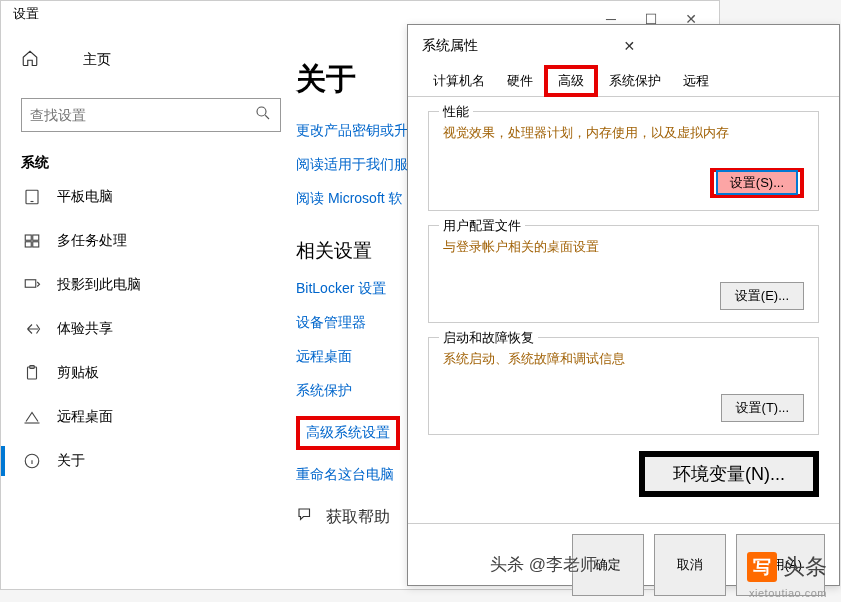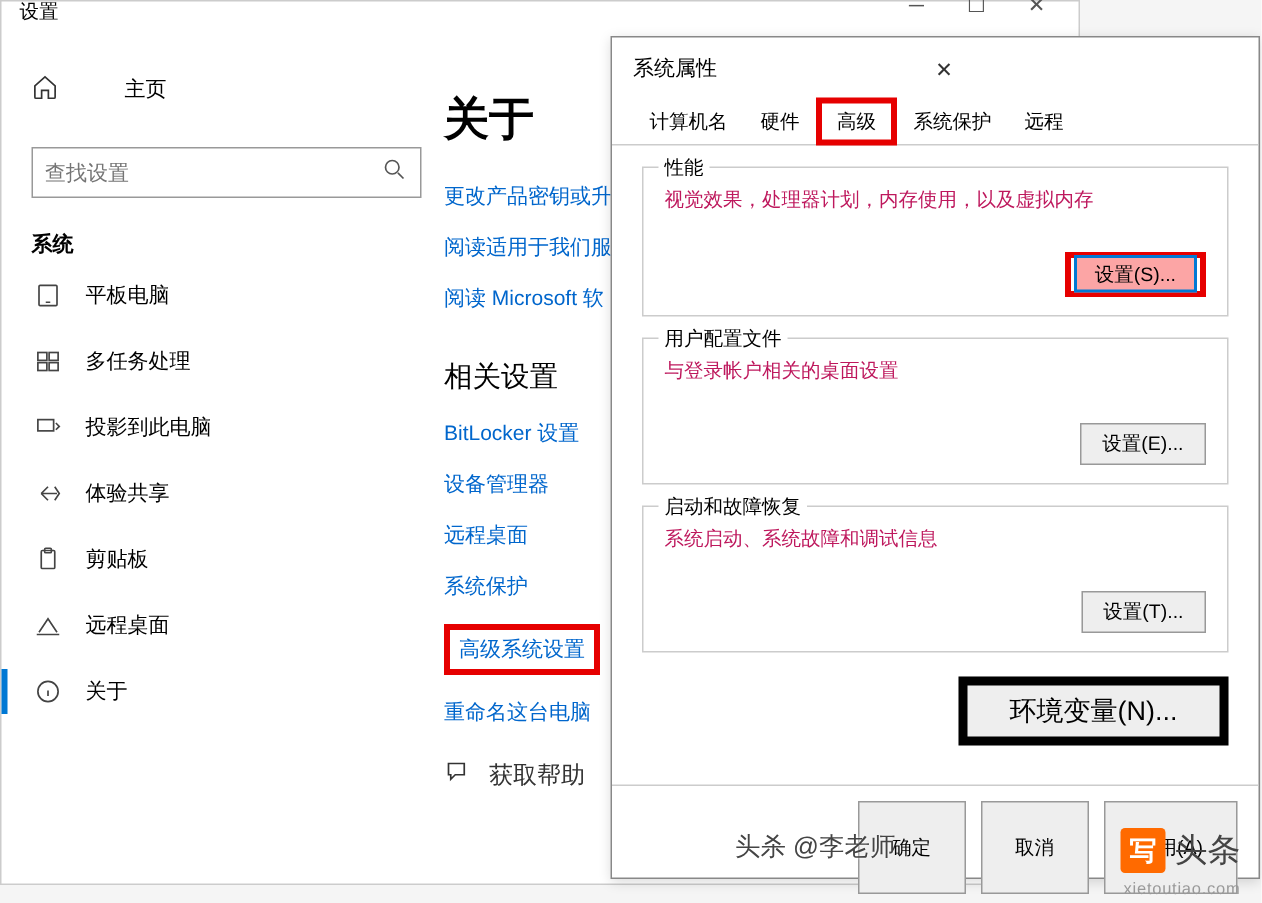--- a/index.html
+++ b/index.html
@@ -1,19 +1,19 @@
 <!DOCTYPE html>
 <html><head>
 <meta charset="utf-8">
 <style>
   * { margin: 0; padding: 0; box-sizing: border-box; font-family: "Microsoft YaHei", "Segoe UI", sans-serif; }
   body { background: #f5f5f5; width: 841px; height: 602px; overflow: hidden; position: relative; }
   
   .settings-window { position: absolute; left: 0; top: 0; width: 720px; height: 590px; background: #fff; border: 1px solid #ccc; }
-  .titlebar { display: flex; align-items: flex-end; height: 32px; padding: 16px 8px; }
+  .titlebar { display: flex; align-items: flex-start; height: 32px; padding: 4px 8px; }
   .titlebar-title { font-size: 13px; flex: 1; padding-left: 4px; }
   .win-btns { display: flex; gap: 0; }
   .win-btn { width: 40px; height: 28px; display: flex; align-items: center; justify-content: center; font-size: 14px; color: #555; }
   
   .main-layout { display: flex; height: calc(100% - 32px); }
   .sidebar { width: 295px; padding: 16px 20px; }
   .home-row { display: flex; align-items: center; margin-bottom: 28px; gap: 28px; }
   .home-row .icon { width: 22px; margin-right: 12px; color: #333; }
   .home-row span { font-size: 14px; }
   .search-box { display: flex; align-items: center; border: 1px solid #999; height: 34px; padding: 0 8px; margin-bottom: 22px; width: 260px; }
@@ -38,21 +38,21 @@
   .dlg-header { display: flex; align-items: center; padding: 12px 14px 10px; }
   .dlg-header span { flex: 1; font-size: 14px; }
   .dlg-close { font-size: 16px; color: #333; cursor: pointer; }
   .tabs { display: flex; padding: 0 14px; border-bottom: 1px solid #ccc; font-size: 13px; }
   .tab { padding: 6px 10px; border: 1px solid transparent; border-bottom: none; margin-bottom: -1px; }
   .tab.hl { border: 4px solid #e60000; padding: 3px 10px; }
   .dlg-body { padding: 14px 20px; font-size: 13px; }
   .notice { margin-bottom: 16px; }
   .fieldset { border: 1px solid #ccc; padding: 12px 14px 12px 14px; margin-bottom: 14px; position: relative; }
   .fieldset .legend { position: absolute; top: -9px; left: 10px; background: #fff; padding: 0 4px; font-size: 13px; }
-  .fieldset .desc { font-size: 13px; margin-bottom: 26px; color: #be185d; }
+  .fieldset .desc { font-size: 13px; margin-bottom: 26px; color: #a16207; }
   .btn-s { float: right; border: 1px solid #999; background: #eee; padding: 4px 14px; font-size: 13px; clear: both; }
   .fieldset::after { content: ""; display: block; clear: both; }
   .hl-blue-outer { border: 4px solid #e60000; padding: 2px; display: inline-block; float: right; }
   .hl-blue-inner { border: 2px solid #0078d4; padding: 3px 12px; background: #fca5a5; font-size: 13px; }
   .env-btn { float: right; border: 6px solid #000000; background: #eee; padding: 5px 28px; font-size: 18px; margin: 2px 0 12px; }
   .dlg-footer { border-top: 1px solid #ccc; padding: 10px 14px; display: flex; justify-content: flex-end; gap: 10px; }
   .dlg-footer button { border: 1px solid #999; background: #eee; padding: 21px 22px; font-size: 13px; }
   
   .watermark { position: absolute; bottom: 26px; left: 490px; font-size: 17px; color: #444; text-shadow: 0 0 2px #fff; }
   .watermark2 { position: absolute; bottom: 20px; right: 14px; display: flex; align-items: center; gap: 6px; }

